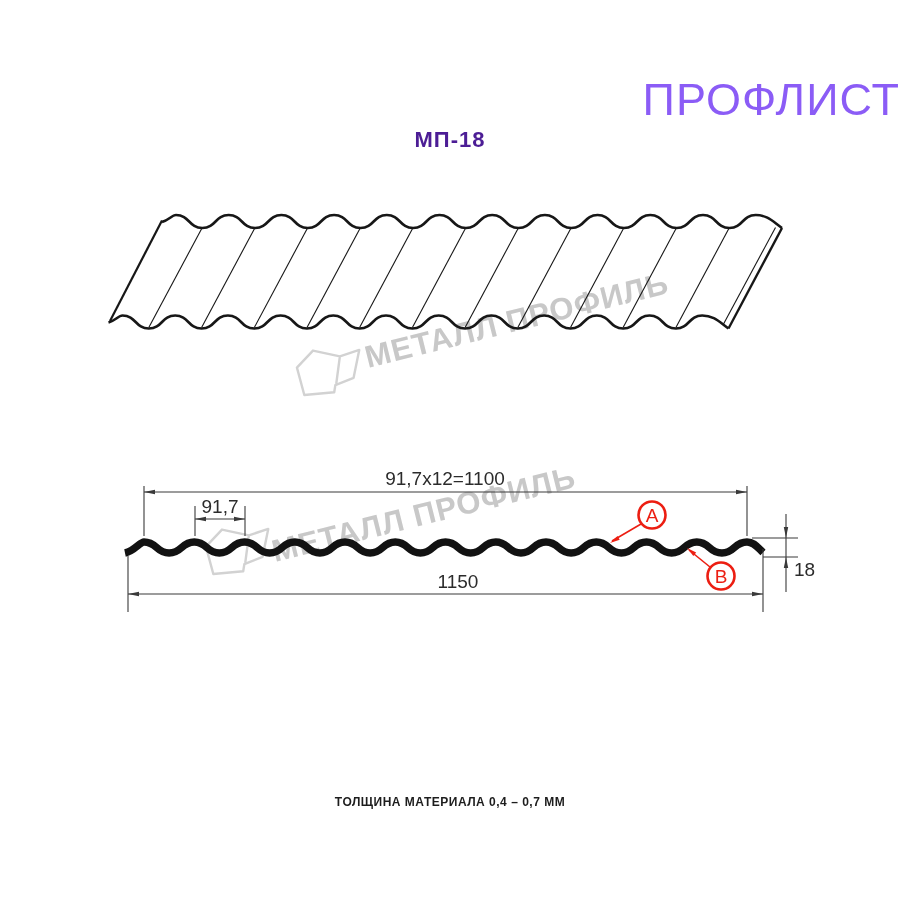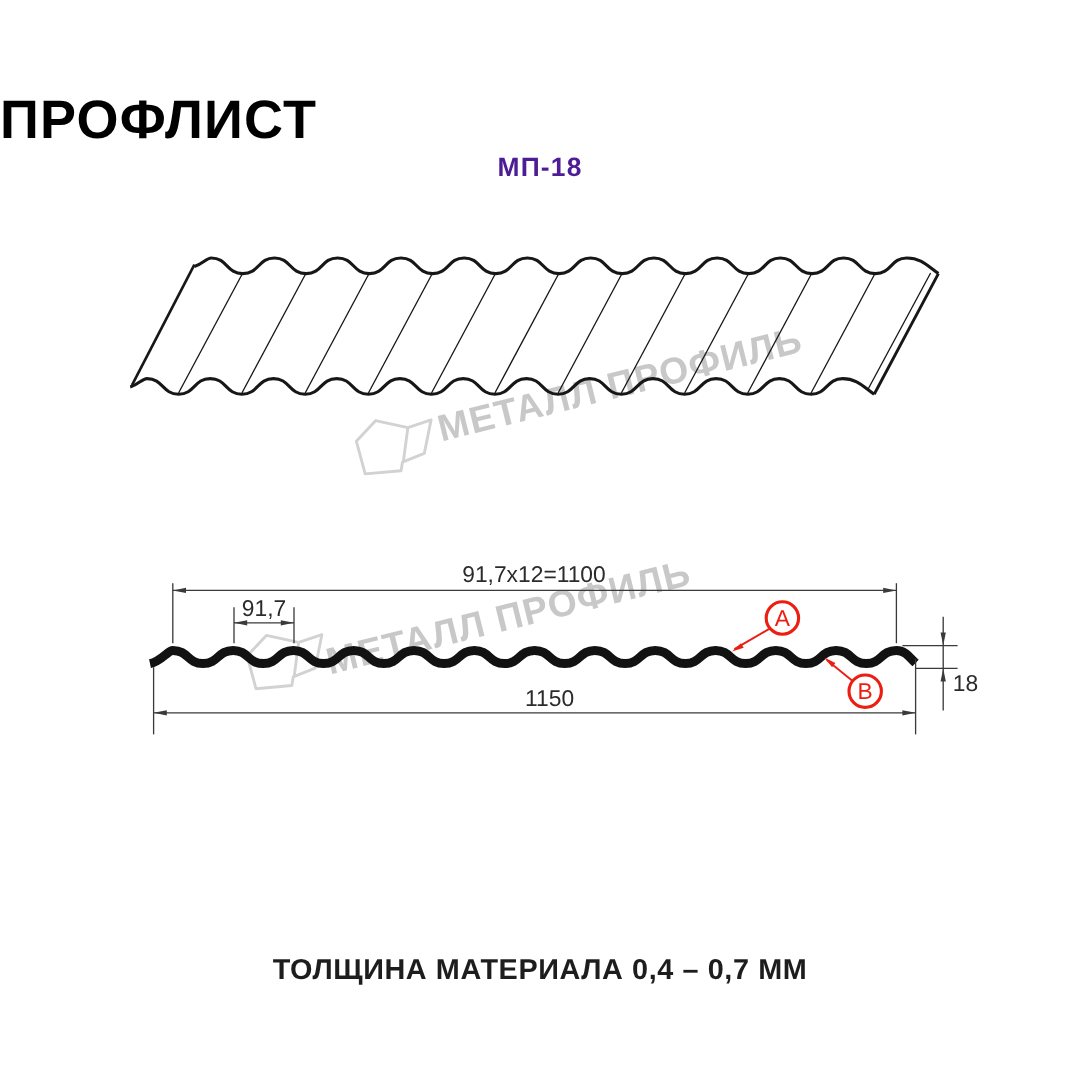--- a/index.html
+++ b/index.html
@@ -1,23 +1,23 @@
 <!DOCTYPE html>
 <html><head>
 <meta charset="utf-8">
 <style>
   html,body{margin:0;padding:0;background:#fff;}
   .canvas{position:relative;width:900px;height:900px;background:#ffffff;overflow:hidden;
           font-family:"Liberation Sans",sans-serif;}
-  .page-title{position:absolute;left:0;right:0;top:74px;text-align:left;
-              font-size:45px;font-weight:bold;color:#000000;letter-spacing:1px;}
+  .page-title{position:absolute;left:0;right:0;top:74px;text-align:right;
+              font-size:45px;font-weight:normal;color:#8b5cf6;letter-spacing:1px;}
   .page-subtitle{position:absolute;left:0;right:0;top:127px;text-align:center;
               font-size:22px;font-weight:bold;color:#4c1d95;letter-spacing:1px;}
   .footer-note{position:absolute;left:0;right:0;top:795px;text-align:center;
-              font-size:24px;font-weight:bold;color:#1d1d1d;letter-spacing:0.5px;}
+              font-size:12px;font-weight:bold;color:#1d1d1d;letter-spacing:0.5px;}
   svg{position:absolute;left:0;top:0;}
   .wm-text{font-family:"Liberation Sans",sans-serif;font-size:31px;font-weight:bold;
            letter-spacing:1px;fill:#c8c8c8;}
   .dim-text{font-family:"Liberation Sans",sans-serif;font-size:19px;fill:#2b2b2b;}
   .face-label{font-family:"Liberation Sans",sans-serif;font-size:19px;fill:#ec1e12;}
 </style>
 </head>
 <body>
 
 <div class="canvas">

